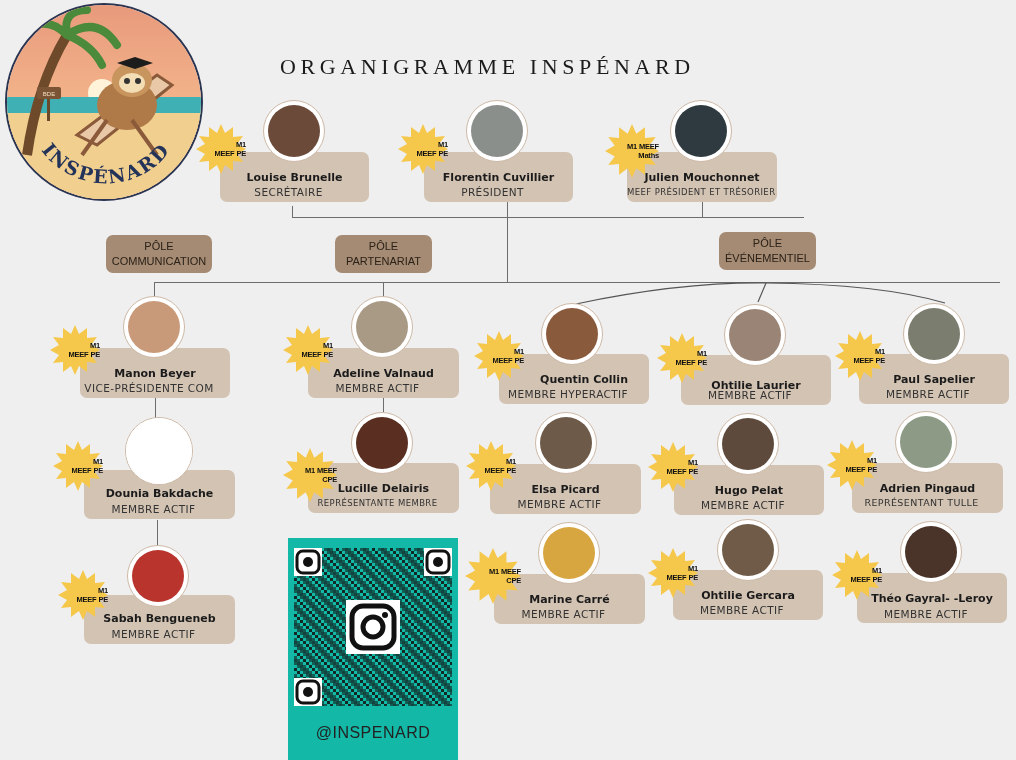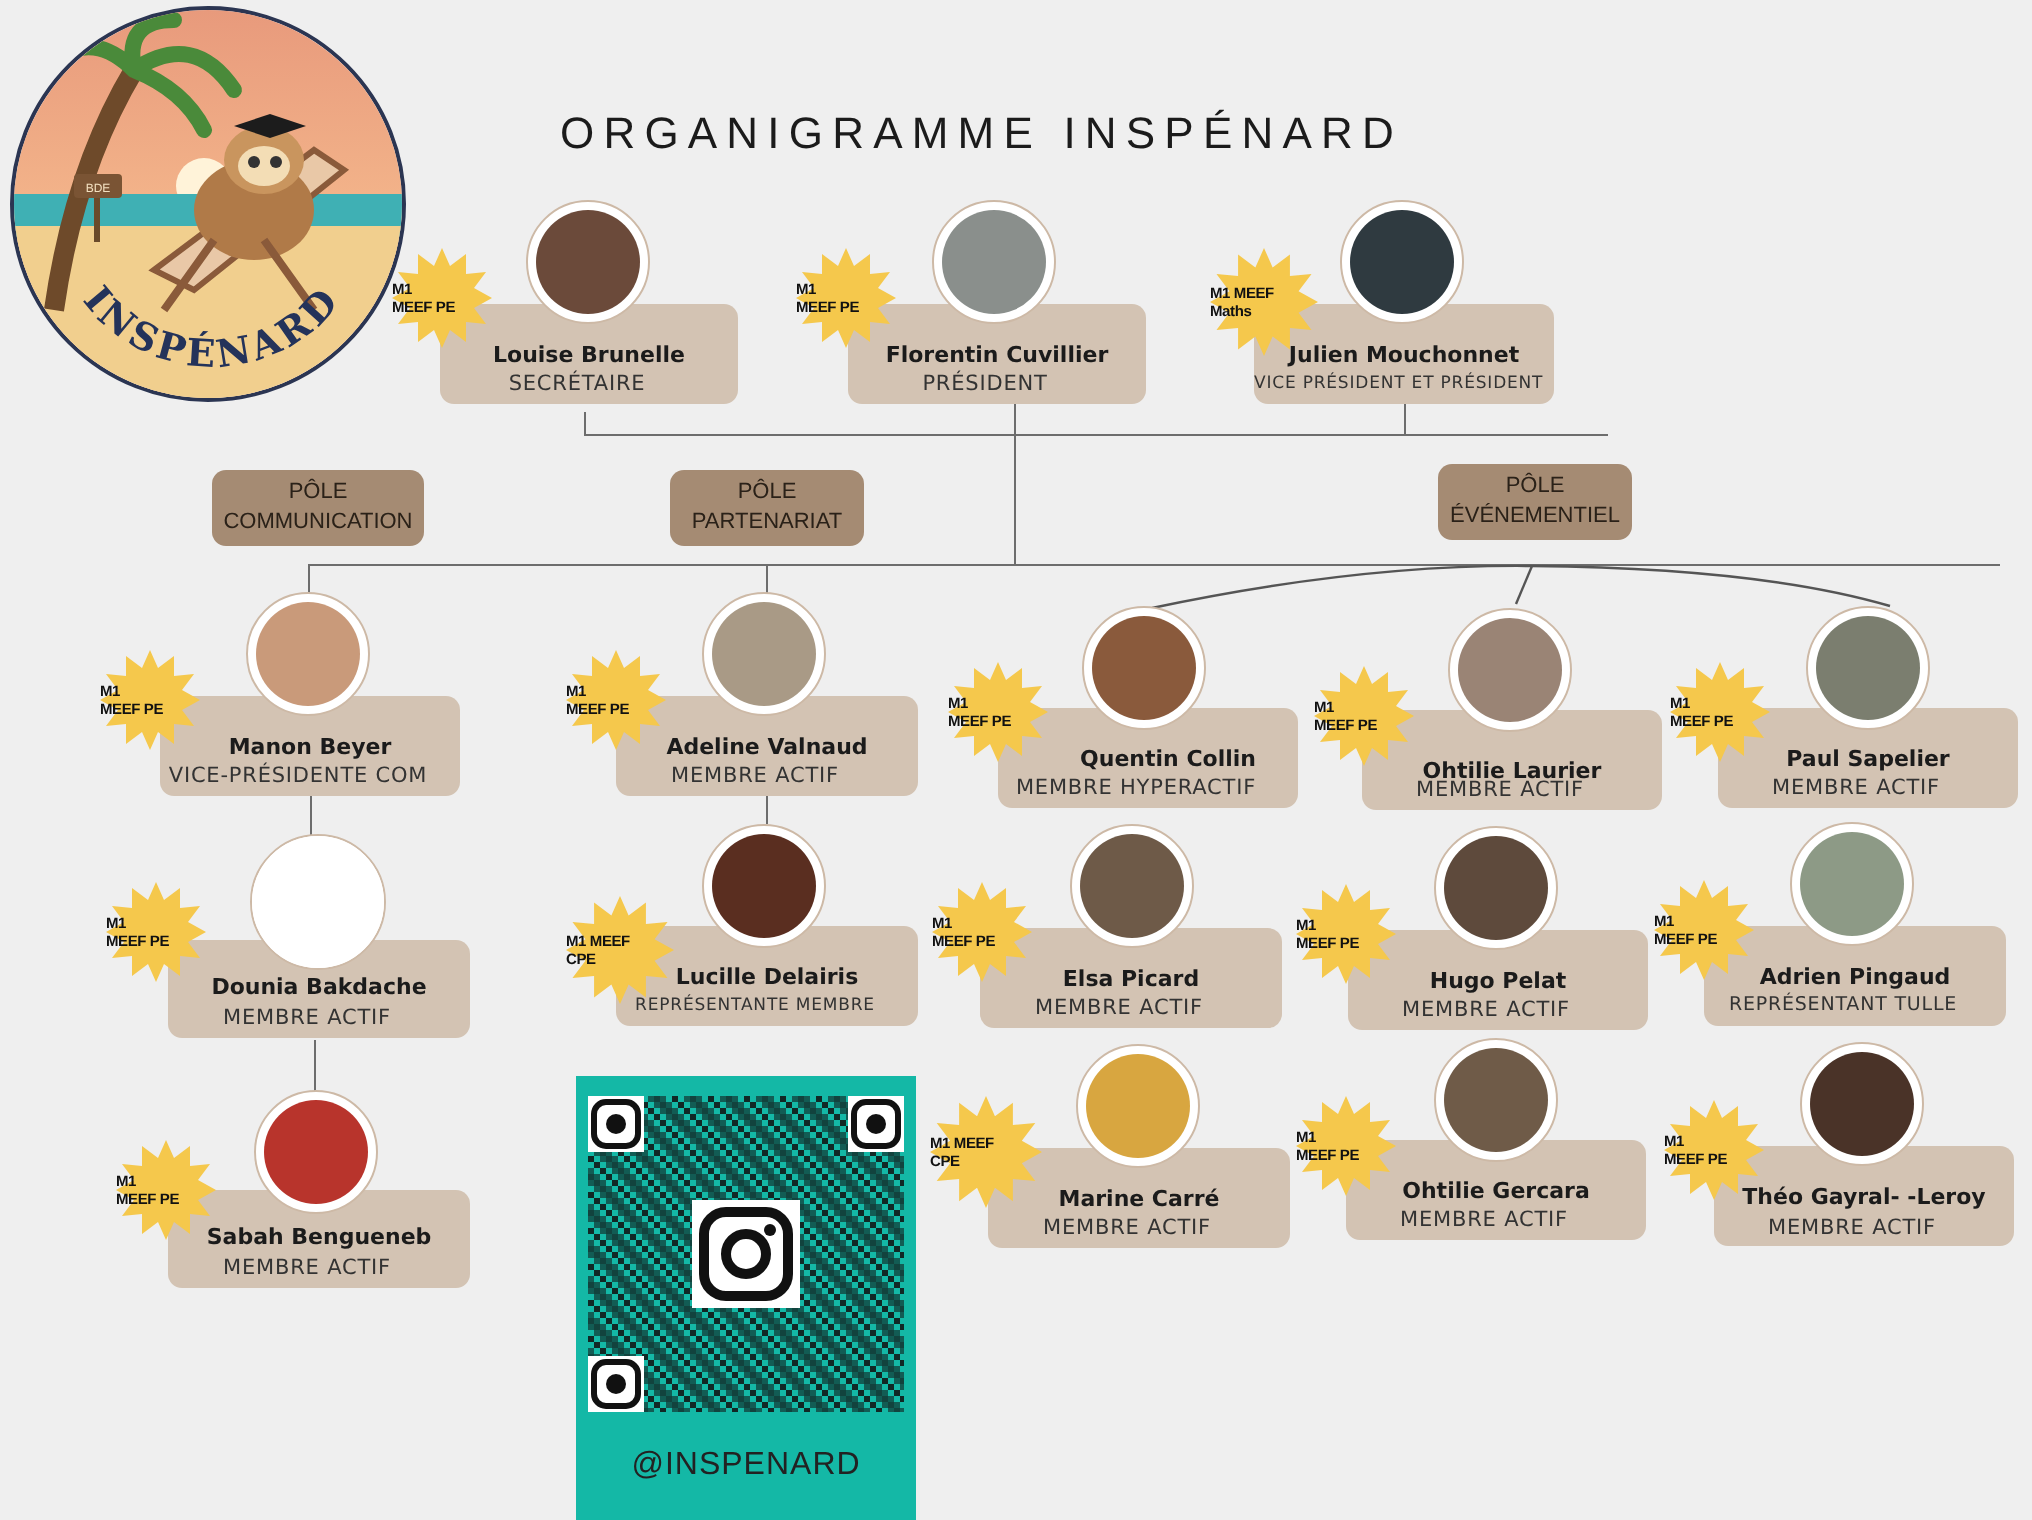--- a/index.html
+++ b/index.html
@@ -1,28 +1,28 @@
 <!DOCTYPE html>
 <html><head>
 <meta charset="utf-8">
 <style>
   html,body{margin:0;padding:0;}
   body{width:1016px;height:760px;background:#efefef;position:relative;overflow:hidden;font-family:"DejaVu Sans","Liberation Sans",sans-serif;color:#1e1e1e;}
   .abs{position:absolute;}
-  .title{left:280px;top:54px;font-size:22px;letter-spacing:4.6px;font-family:Liberation Sans, sans-serif;color:#1b1b1b;white-space:nowrap;}
+  .title{left:280px;top:54px;font-size:22px;letter-spacing:4.6px;font-family:Liberation Serif, serif;color:#1b1b1b;white-space:nowrap;}
   .line{position:absolute;background:#6d6d6d;}
   .card{position:absolute;background:#d3c3b3;border-radius:7px;text-align:center;}
   .card .name{position:absolute;left:0;right:0;font-weight:bold;font-size:11px;color:#1b1b1b;white-space:nowrap;}
   .card .role{position:absolute;left:0;right:12px;font-size:10.5px;letter-spacing:0.4px;color:#333;white-space:nowrap;text-align:center;}
   .card .role.small{font-size:8.5px;}
   .avatar{position:absolute;width:62px;height:62px;border-radius:50%;background:#fff;border:1px solid #cdb9a6;box-sizing:border-box;padding:4px;}
   .avatar .photo{width:100%;height:100%;border-radius:50%;}
   .badge{position:absolute;width:50px;height:50px;}
   .badge svg{position:absolute;left:0;top:0;width:50px;height:50px;}
-  .badge .bt{position:absolute;left:0;right:0;top:50%;transform:translateY(-50%);text-align:left;font-family:"Liberation Sans",sans-serif;font-weight:bold;font-size:7.5px;line-height:9px;color:#111;letter-spacing:-0.2px;}
+  .badge .bt{position:absolute;left:0;right:0;top:50%;transform:translateY(-50%);text-align:right;font-family:"Liberation Sans",sans-serif;font-weight:bold;font-size:7.5px;line-height:9px;color:#111;letter-spacing:-0.2px;}
   .pole{position:absolute;background:#a58b73;border-radius:7px;text-align:center;font-family:"Liberation Sans",sans-serif;font-size:11px;line-height:15px;color:#2a2118;box-sizing:border-box;padding-top:4px;}
   .logo{left:5px;top:3px;width:198px;height:198px;border-radius:50%;overflow:hidden;border:2px solid #2b3552;box-sizing:border-box;}
   .qr{left:288px;top:538px;width:170px;height:222px;background:#14b8a6;}
   .qr .handle{position:absolute;left:0;right:0;bottom:18px;text-align:center;font-family:"Liberation Sans",sans-serif;font-size:16px;color:#222;letter-spacing:0.5px;}
 </style>
 </head>
 <body>
 
 <div class="abs title">ORGANIGRAMME INSPÉNARD</div>
 
@@ -114,21 +114,21 @@
       <polygon points="25,0 29,9 37,3 37,13 47,12 41,20 50,25 41,30 47,38 37,37 37,47 29,41 25,50 21,41 13,47 13,37 3,38 9,30 0,25 9,20 3,12 13,13 13,3 21,9" fill="#f5c84c"></polygon>
     </svg>
   <div class="bt">
       <div>M1</div>
       <div>MEEF PE</div>
     </div>
 </div>
 
 <div class="card" style="left:627px;top:152px;width:150px;height:50px;">
   <div class="name" style="top:19px;">Julien Mouchonnet</div>
-  <div class="role small" style="top:35px;">VICE PRÉSIDENT ET PRÉSIDENT</div>
+  <div class="role small" style="top:35px;">MEEF PRÉSIDENT ET TRÉSORIER</div>
 </div>
 <div class="avatar" style="left:670px;top:100px;">
     <div class="photo" style="background:#2f3a40;"></div>
   </div>
 <div class="badge" style="left:605px;top:124px;width:54px;height:54px;">
   <svg viewBox="0 0 50 50" style="width:54px;height:54px;">
       <polygon points="25,0 29,9 37,3 37,13 47,12 41,20 50,25 41,30 47,38 37,37 37,47 29,41 25,50 21,41 13,47 13,37 3,38 9,30 0,25 9,20 3,12 13,13 13,3 21,9" fill="#f5c84c"></polygon>
     </svg>
   <div class="bt">
       <div>M1 MEEF</div>

